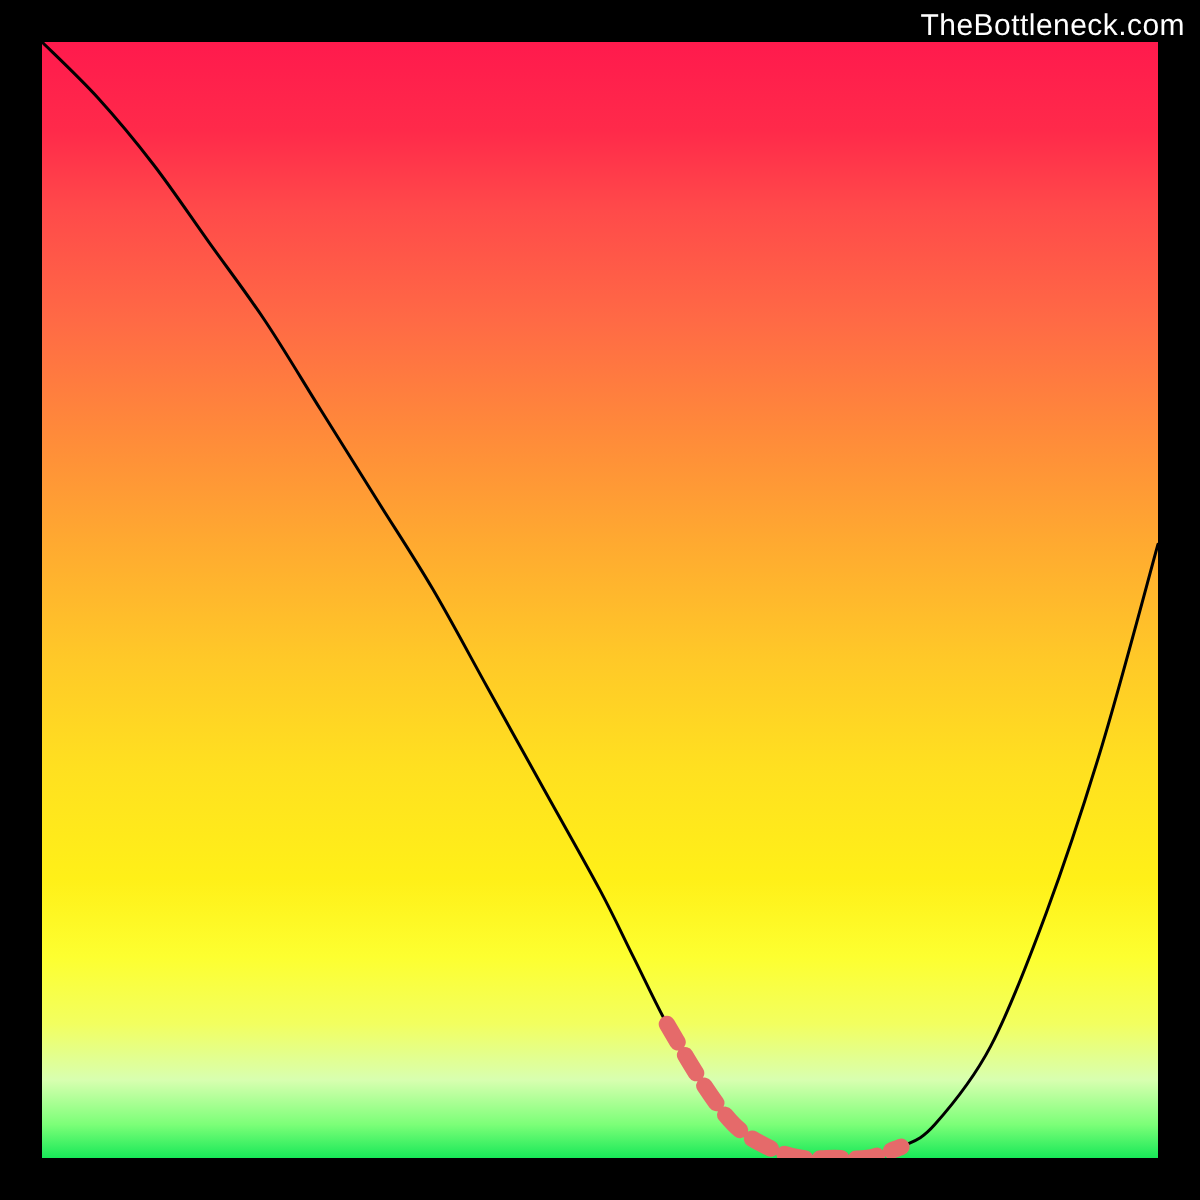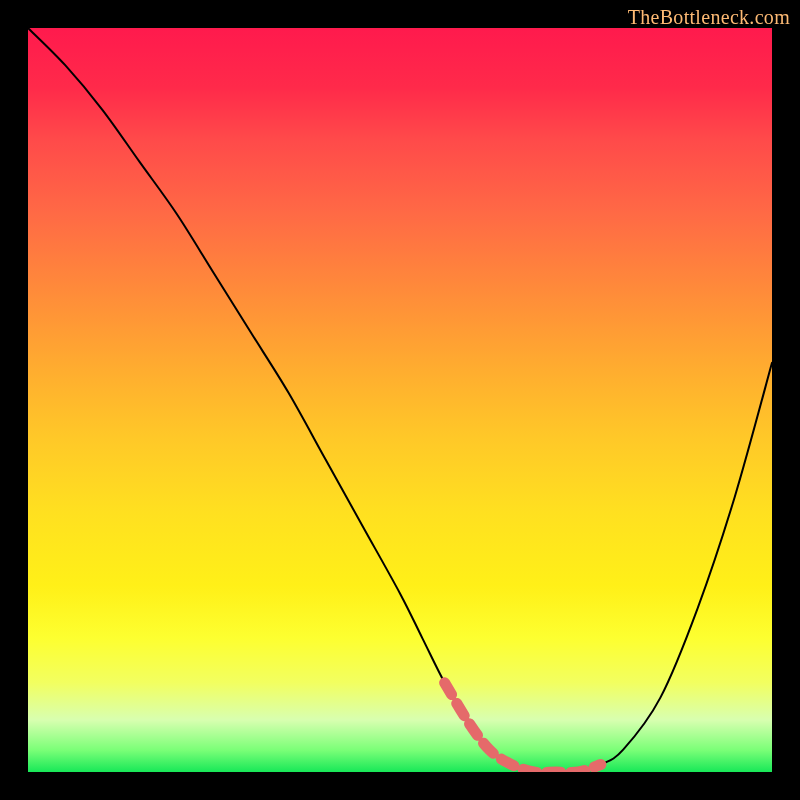--- a/index.html
+++ b/index.html
@@ -30,23 +30,23 @@
       #f2ff60 88%,
       #d8ffb0 93%,
       #7cff78 97%,
       #18e858 100%
     );
   }
   .watermark {
     position: absolute;
     right: 10px;
     top: 6px;
-    font-family: Liberation Serif, serif;
+    font-family: Liberation Sans, sans-serif;
     font-size: 20px;
-    color: #fdba74;
+    color: #ffffff;
     letter-spacing: 0.3px;
   }
   svg.curve {
     position: absolute;
     left: 0;
     top: 0;
     width: 744px;
     height: 744px;
   }
 </style>

